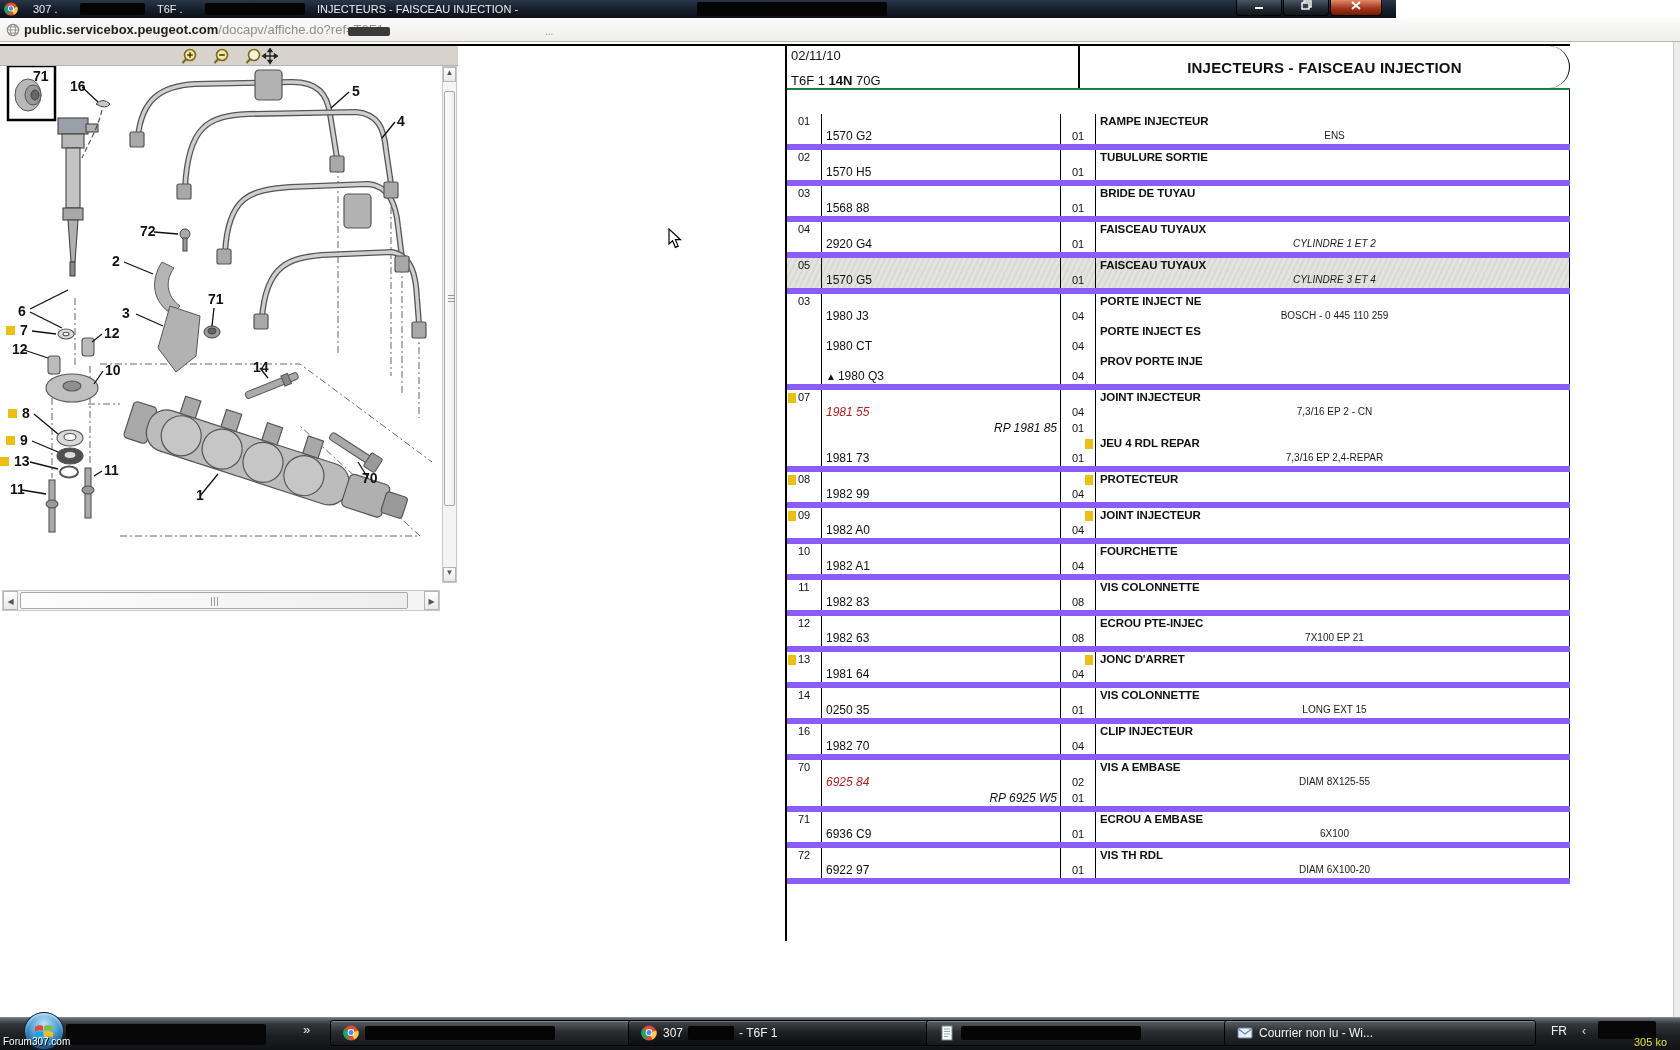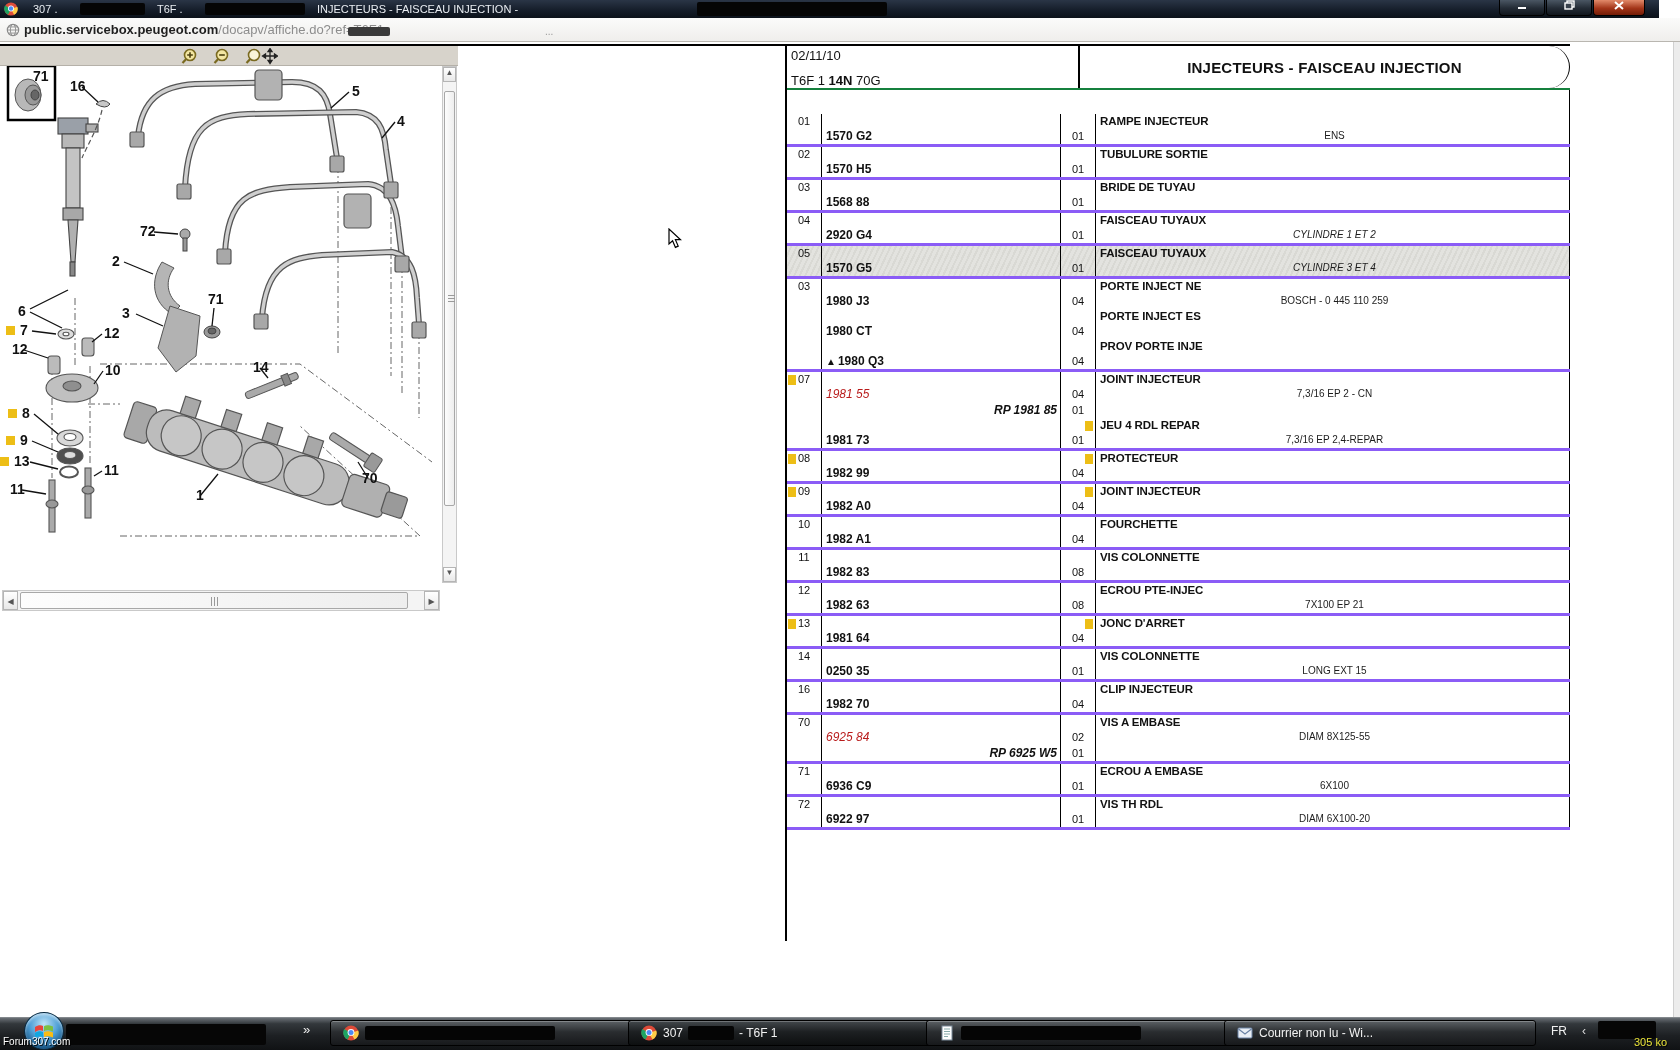--- a/index.html
+++ b/index.html
@@ -1,21 +1,21 @@
 <!DOCTYPE html>
 <html><head>
 <meta charset="utf-8">
 <style>
   * { box-sizing: border-box; margin:0; padding:0; }
   html,body { width:1680px; height:1050px; overflow:hidden; background:#fff;
     font-family:"Liberation Sans","DejaVu Sans",sans-serif; }
   #screen { position:relative; width:1680px; height:1050px; background:#fff; }
 
   
-  #titlebar { position:absolute; left:0; top:0; width:1659px; height:18px;
+  #titlebar { position:absolute; left:0; top:0; width:1396px; height:18px;
     background:linear-gradient(#2a3546,#141c28 60%,#0b1119); color:#e9edf2;
     font-size:11px; }
   #titlebar .ttxt { position:absolute; top:3px; white-space:nowrap; }
   .redact { position:absolute; background:#050505; border-radius:2px; }
   #winbtns { position:absolute; right:14px; top:0; height:17px; display:flex; }
   .wbtn { width:46px; height:16px; border:1px solid #000; border-top:none;
     background:linear-gradient(#4a5663,#232b35 55%,#11161d);
     border-radius:0 0 4px 4px; color:#fff; font-size:9px; text-align:center;
     line-height:14px; margin-left:1px; }
   .wbtn.close { width:52px; background:linear-gradient(#e28a6a,#a33519 55%,#731c07); font-weight:bold; }
@@ -48,31 +48,31 @@
   .grip-v { position:absolute; left:3px; width:7px; height:1px; background:#9a9a9a; }
   .grip-h { position:absolute; top:4px; width:1px; height:9px; background:#9a9a9a; }
 
   
   #ptable { position:absolute; left:787px; top:46px; width:783px; font-size:11px; color:#111; }
   #phead { display:flex; border-bottom:2px solid #15803d; height:44px; }
   #phead .hcell1 { width:293px; border-right:2px solid #000; padding:2px 0 0 4px; font-size:13px; }
   #phead .hcell2 { flex:1; display:flex; align-items:center; justify-content:center;
     font-weight:bold; font-size:15px; letter-spacing:.2px; border-right:1px solid #000;border-radius:21px; }
   #pgap { height:24px; border-right:1px solid #000; }
-  .prow { display:grid; grid-template-columns:34px 239px 35px auto; border-bottom:3px solid #8b5cf6; position:relative; }
+  .prow { display:grid; grid-template-columns:34px 239px 35px auto; border-bottom:6px solid #8b5cf6; position:relative; }
   .prow.hl { background:repeating-linear-gradient(115deg,#e3e3df 0 3px,#d9d9d4 3px 5px); }
   .c { position:relative; }
   .c.part,.c.qty,.c.desc { border-left:1px solid #000; }
   .c.desc { border-right:1px solid #000; }
   .refnum { position:absolute; top:1px; left:0; width:100%; text-align:center; }
   .rowmark { position:absolute; top:3px; left:1px; width:8px; height:10px; background:#edbe16; }
   .ln { white-space:nowrap; overflow:hidden; }
   .ln-n { height:14px; line-height:14px; }
   .ln-v { height:16px; line-height:16px; }
-  .pv { font-weight:bold; font-size:12px; padding-left:4px; }
+  .pv { font-weight:normal; font-size:12px; padding-left:4px; }
   .pv.it { font-weight:normal; font-style:italic; color:#b91c1c; }
   .pv.rp { font-style:italic; text-align:right; padding-right:3px; }
   .qv { text-align:center; }
   .qn { position:relative; }
   .namemark { position:absolute; right:2px; top:3px; width:8px; height:10px; background:#edbe16; }
   .nm { font-weight:bold; font-size:11.5px; padding-left:4px; letter-spacing:-.1px; }
   .dv { font-size:10px; padding-left:4px; color:#1c1c1c;text-align:center; }
   .dv.it { font-style:italic; }
   .tri { font-size:10px; margin-right:2px; }
 

